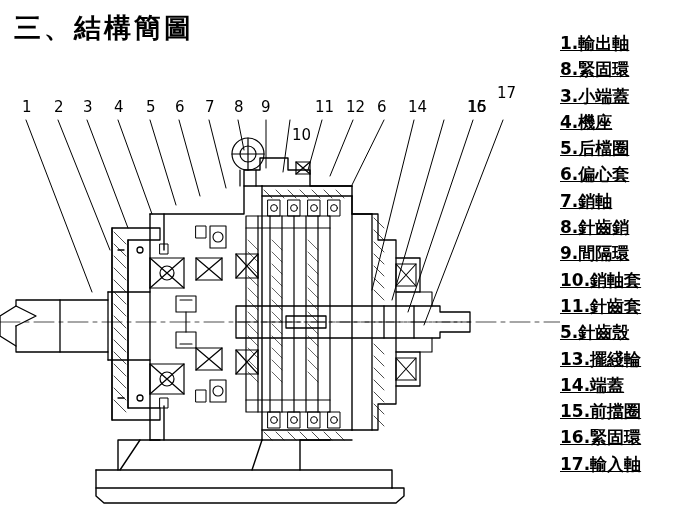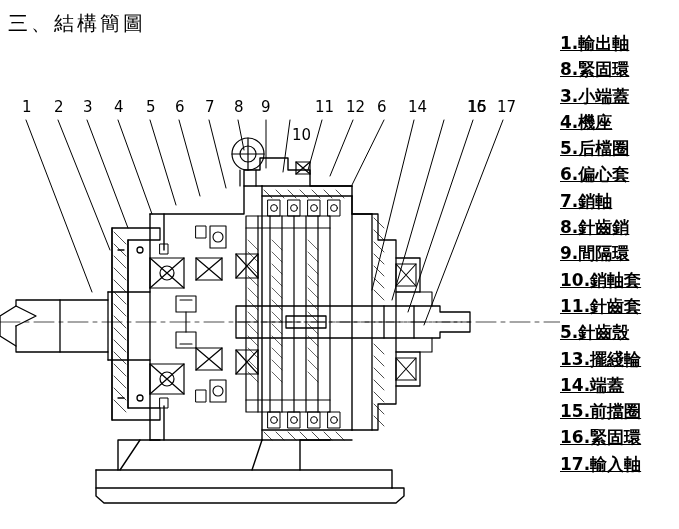--- a/index.html
+++ b/index.html
@@ -11,24 +11,24 @@
     position: relative;
     width: 679px;
     height: 529px;
     background: #ffffff;
     overflow: hidden;
     font-family: "DejaVu Sans", sans-serif;
     color: #000000;
   }
   #title {
     position: absolute;
-    left: 8px;
+    left: 14px;
     top: 10px;
-    font-size: 20px;
-    font-weight: normal;
+    font-size: 27px;
+    font-weight: bold;
     letter-spacing: 3px;
     white-space: nowrap;
   }
   #legend {
     position: absolute;
     left: 560px;
     top: 30px;
     width: 115px;
     text-decoration: underline;
   }
@@ -290,21 +290,21 @@
     <span class="callout-num" style="left:205px; top:98px;">7</span>
     <span class="callout-num" style="left:234px; top:98px;">8</span>
     <span class="callout-num" style="left:261px; top:98px;">9</span>
     <span class="callout-num" style="left:292px; top:98px;margin-top:28px;">10</span>
     <span class="callout-num" style="left:315px; top:98px;">11</span>
     <span class="callout-num" style="left:346px; top:98px;">12</span>
     <span class="callout-num" style="left:377px; top:98px;">6</span>
     <span class="callout-num" style="left:408px; top:98px;text-align:right;">14</span>
     <span class="callout-num" style="left:424px; top:98px;margin-left:44px;">15</span>
     <span class="callout-num" style="left:467px; top:98px;">16</span>
-    <span class="callout-num" style="left:497px; top:98px;text-align:right;">17</span>
+    <span class="callout-num" style="left:497px; top:84px;text-align:right;">17</span>
   </div>
 
   <div id="legend">
     <span class="legend-item">1.輸出軸</span>
     <span class="legend-item">8.緊固環</span>
     <span class="legend-item">3.小端蓋</span>
     <span class="legend-item">4.機座</span>
     <span class="legend-item">5.后檔圈</span>
     <span class="legend-item">6.偏心套</span>
     <span class="legend-item">7.銷軸</span>

